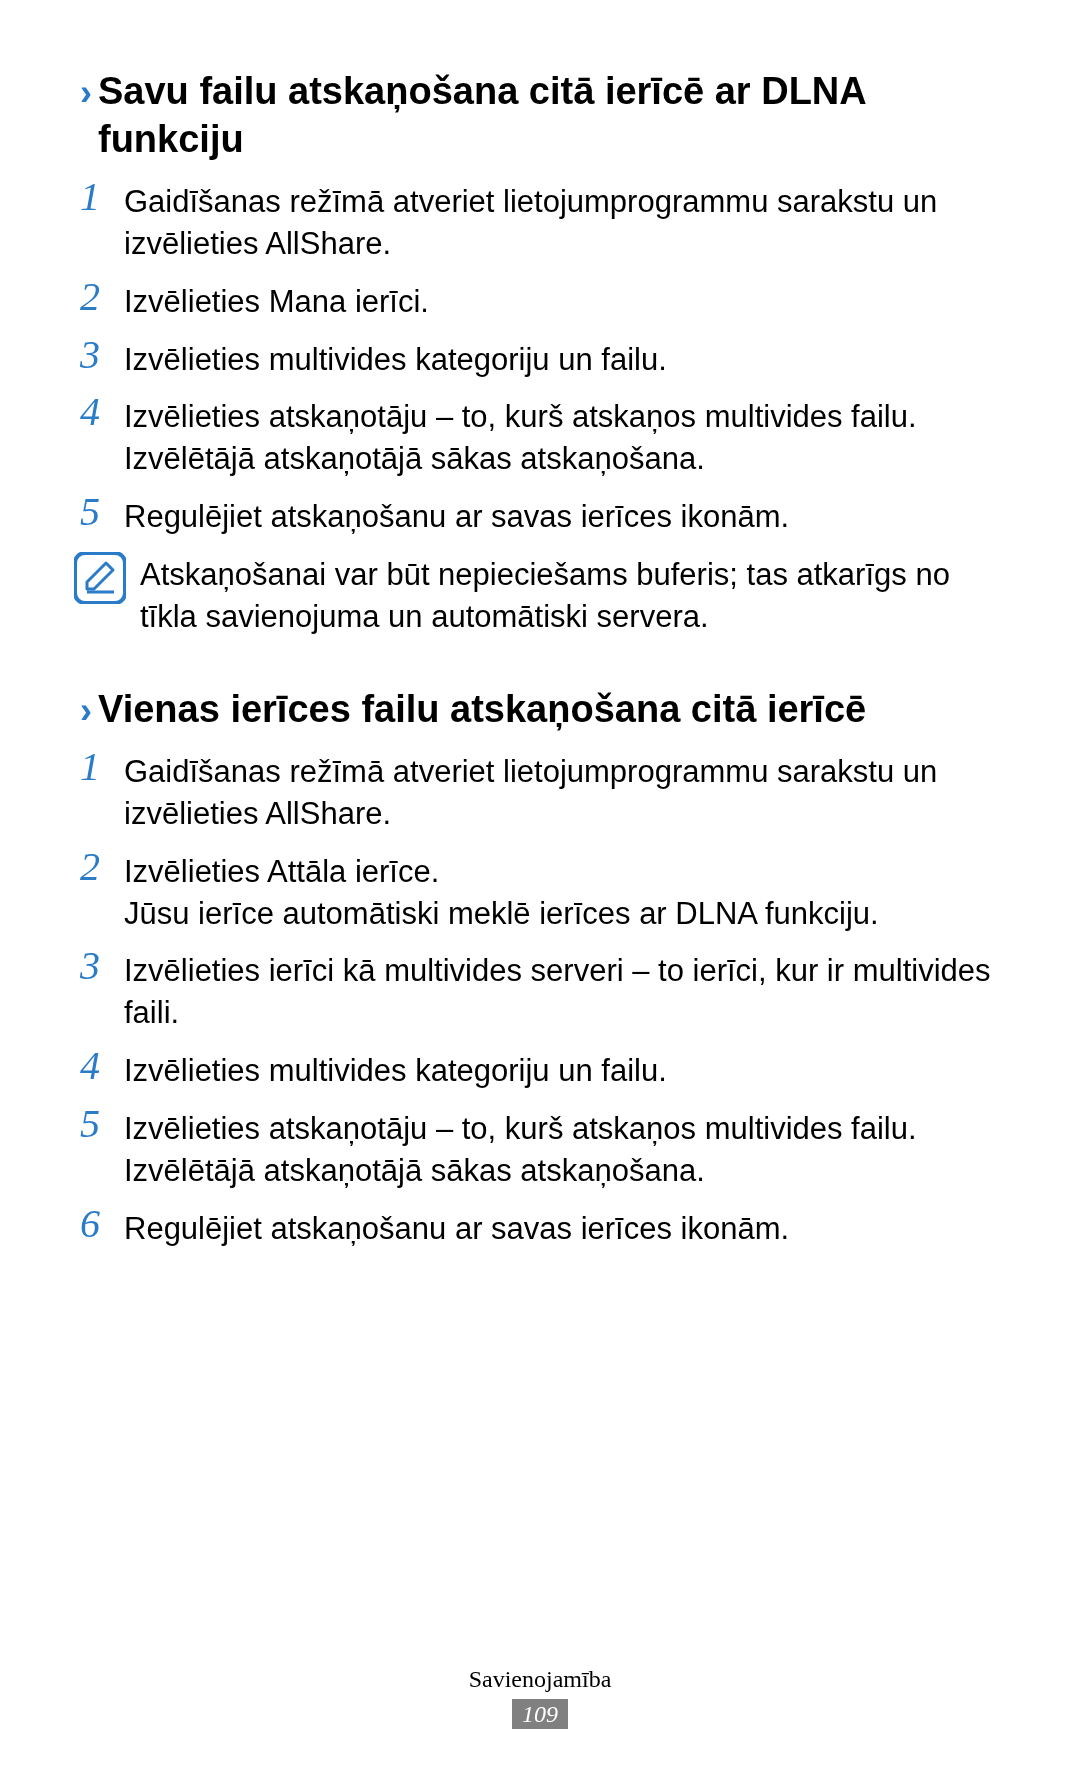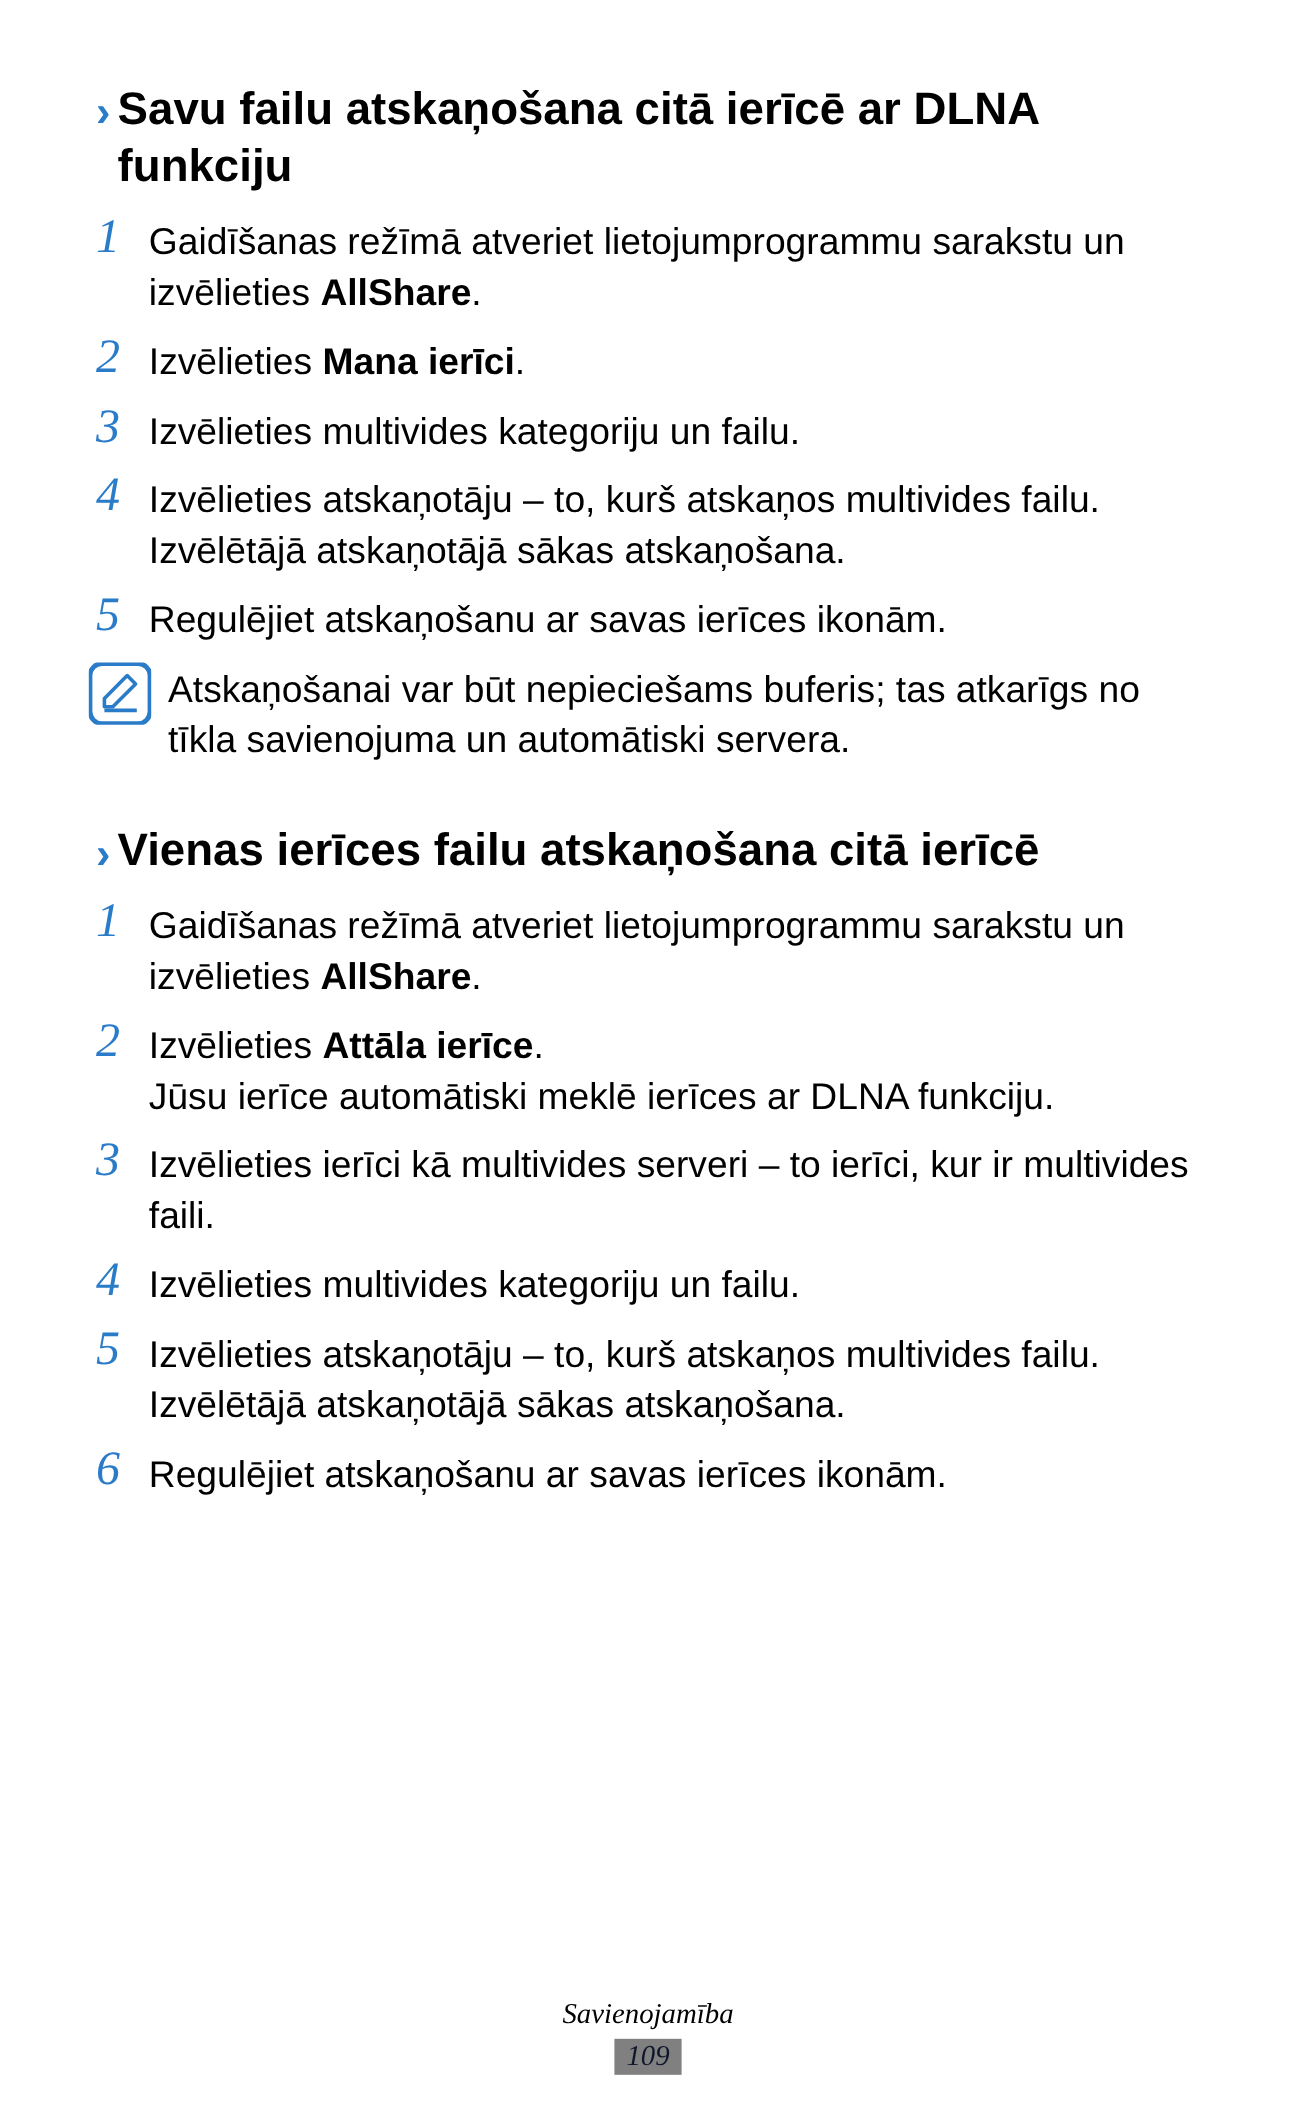--- a/index.html
+++ b/index.html
@@ -51,21 +51,21 @@
   }
   .step-body {
     font-size: 31px;
     line-height: 1.35;
     flex: 1;
     padding-top: 2px;
   }
   .step-body .line2 {
     display: block;
   }
-  .bold { font-weight: 700; }
+  .bold { font-weight: 400; }
   .note-row {
     display: flex;
     align-items: flex-start;
     margin-top: 8px;
     margin-bottom: 40px;
   }
   .note-icon {
     width: 52px;
     height: 52px;
     flex-shrink: 0;
@@ -83,30 +83,29 @@
     margin-top: 48px;
   }
   .footer {
     position: absolute;
     bottom: 42px;
     left: 0;
     width: 100%;
     text-align: center;
   }
   .footer-label {
-    font-style: italic;
     font-size: 24px;
     font-family: Georgia, "Times New Roman", serif;
     color: #000;
     margin-bottom: 6px;
   }
   .page-badge {
     display: inline-block;
     background: #808080;
-    color: #0f172a;
+    color: #ffffff;
     font-size: 24px;
     font-style: italic;
     font-family: Georgia, "Times New Roman", serif;
     padding: 2px 10px;
     line-height: 1.1;
   }
 </style>
 </head>
 <body>
 

